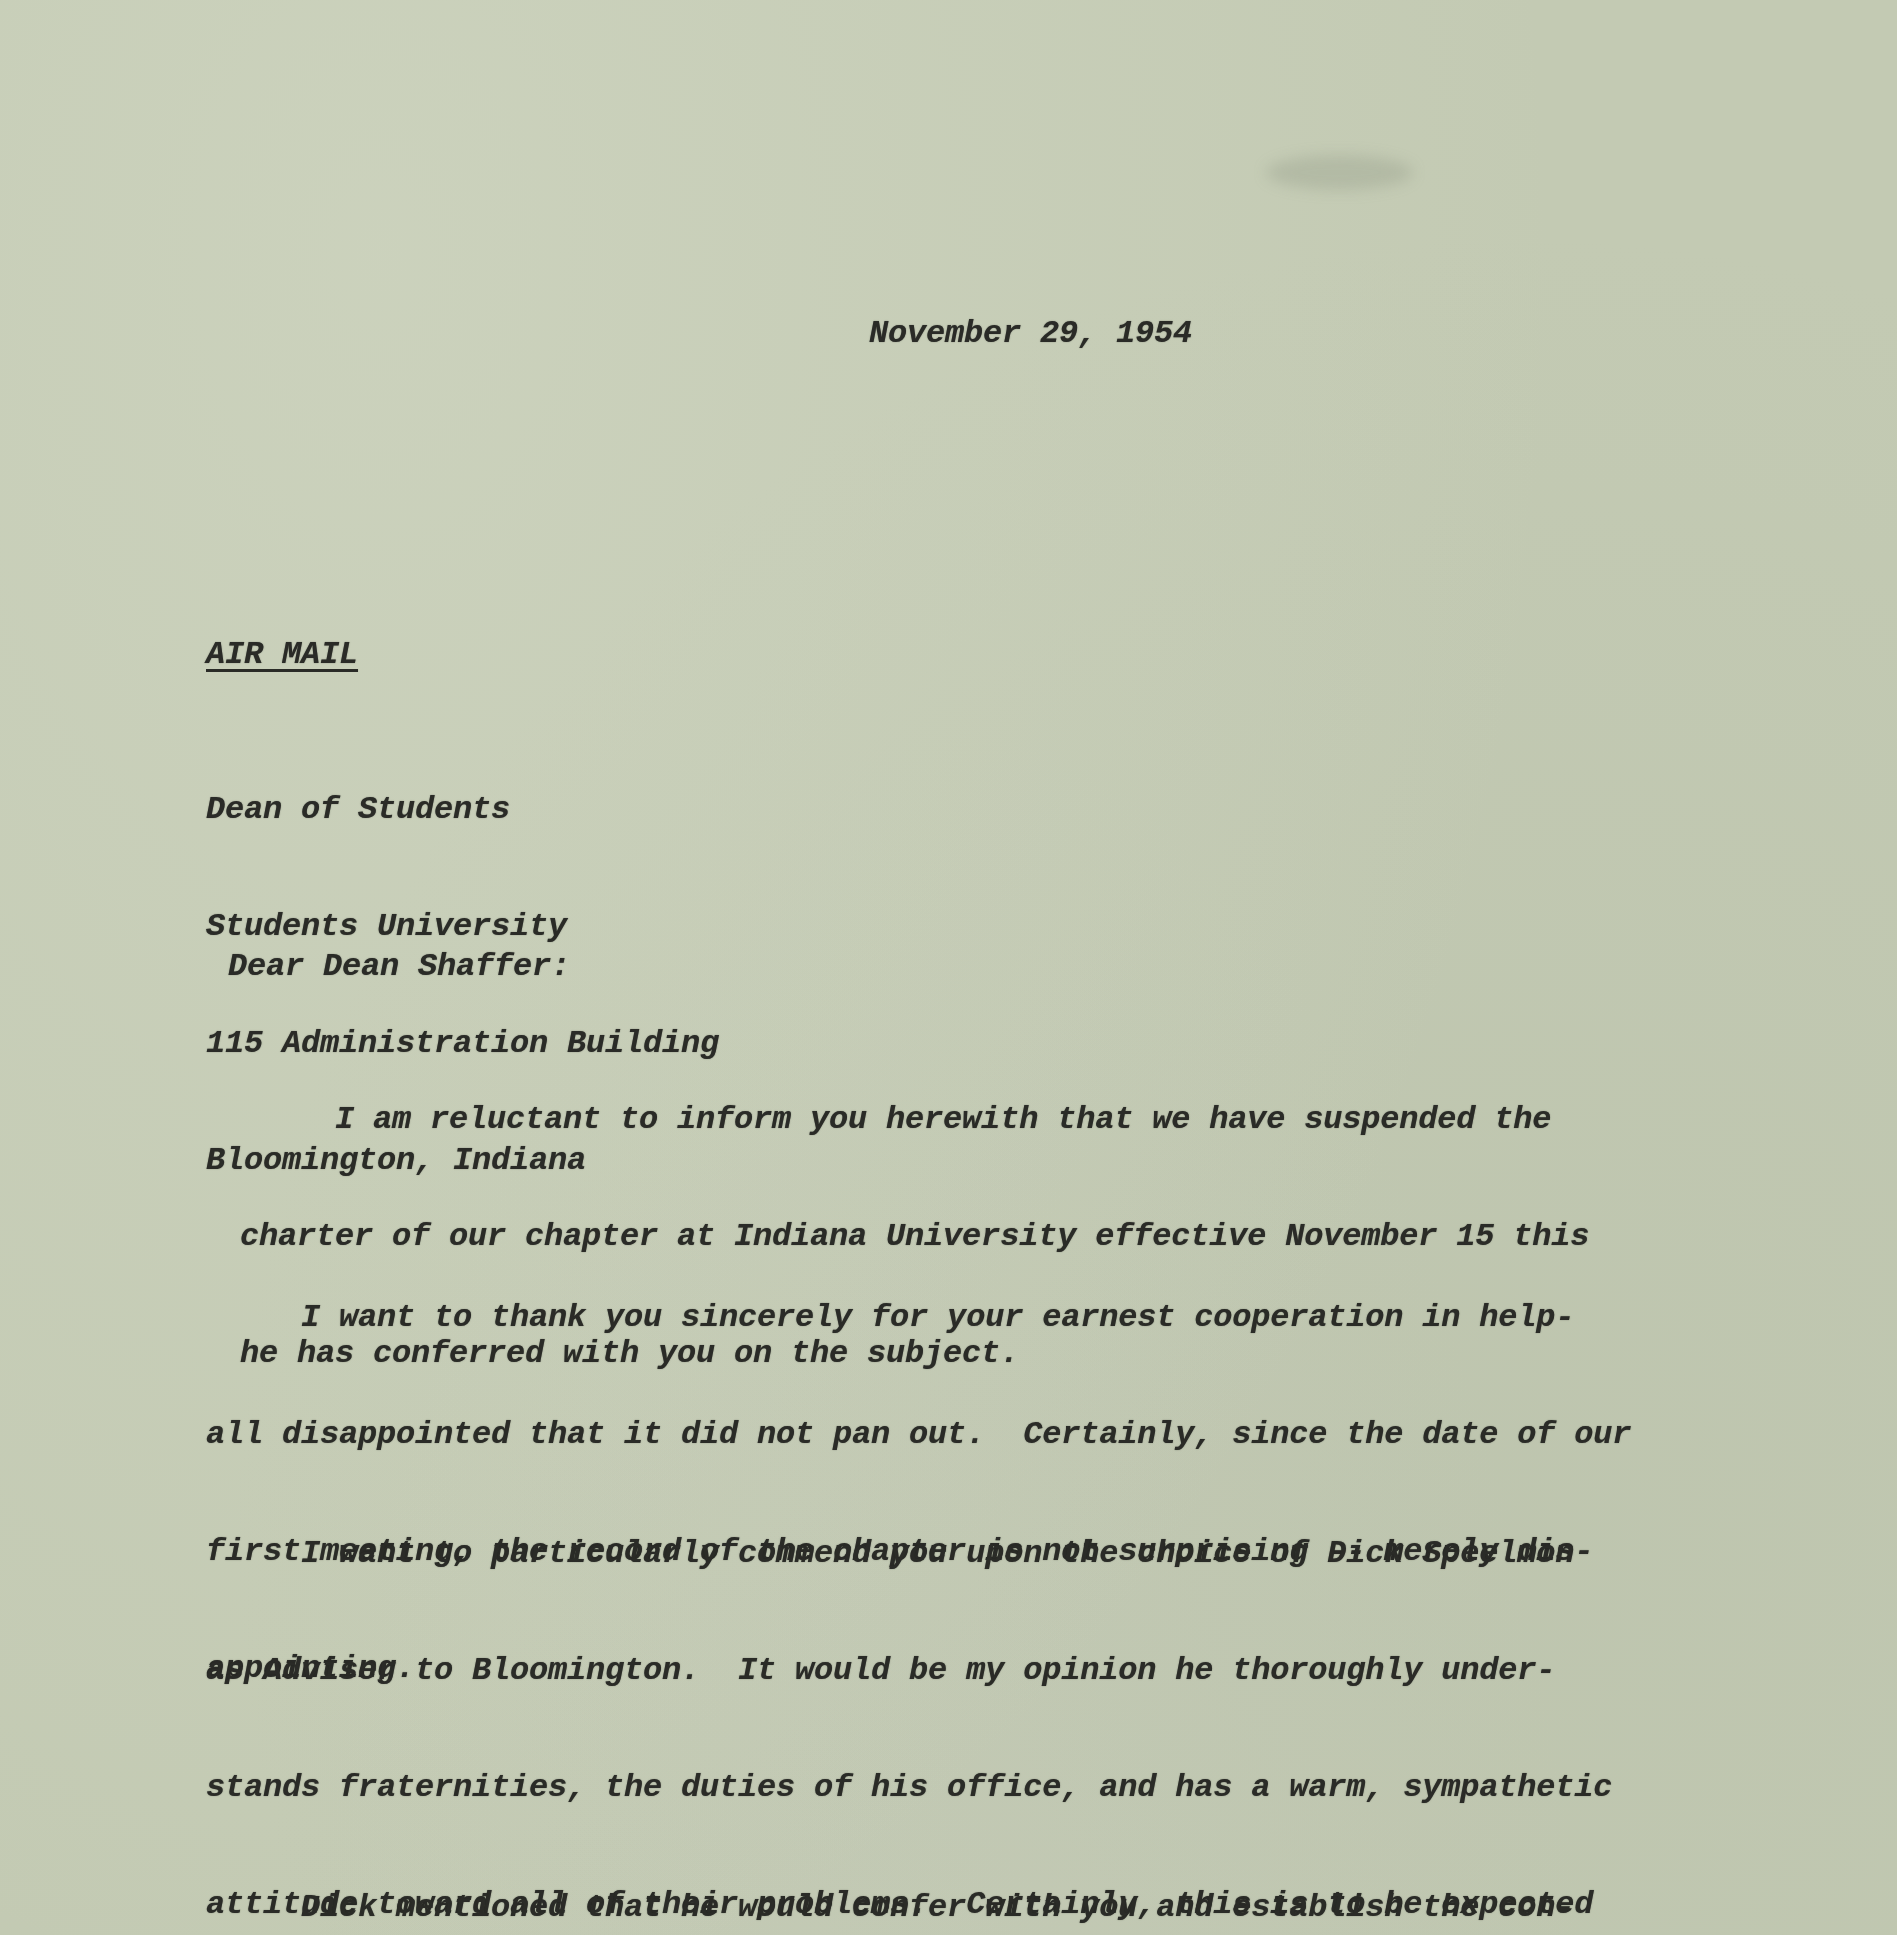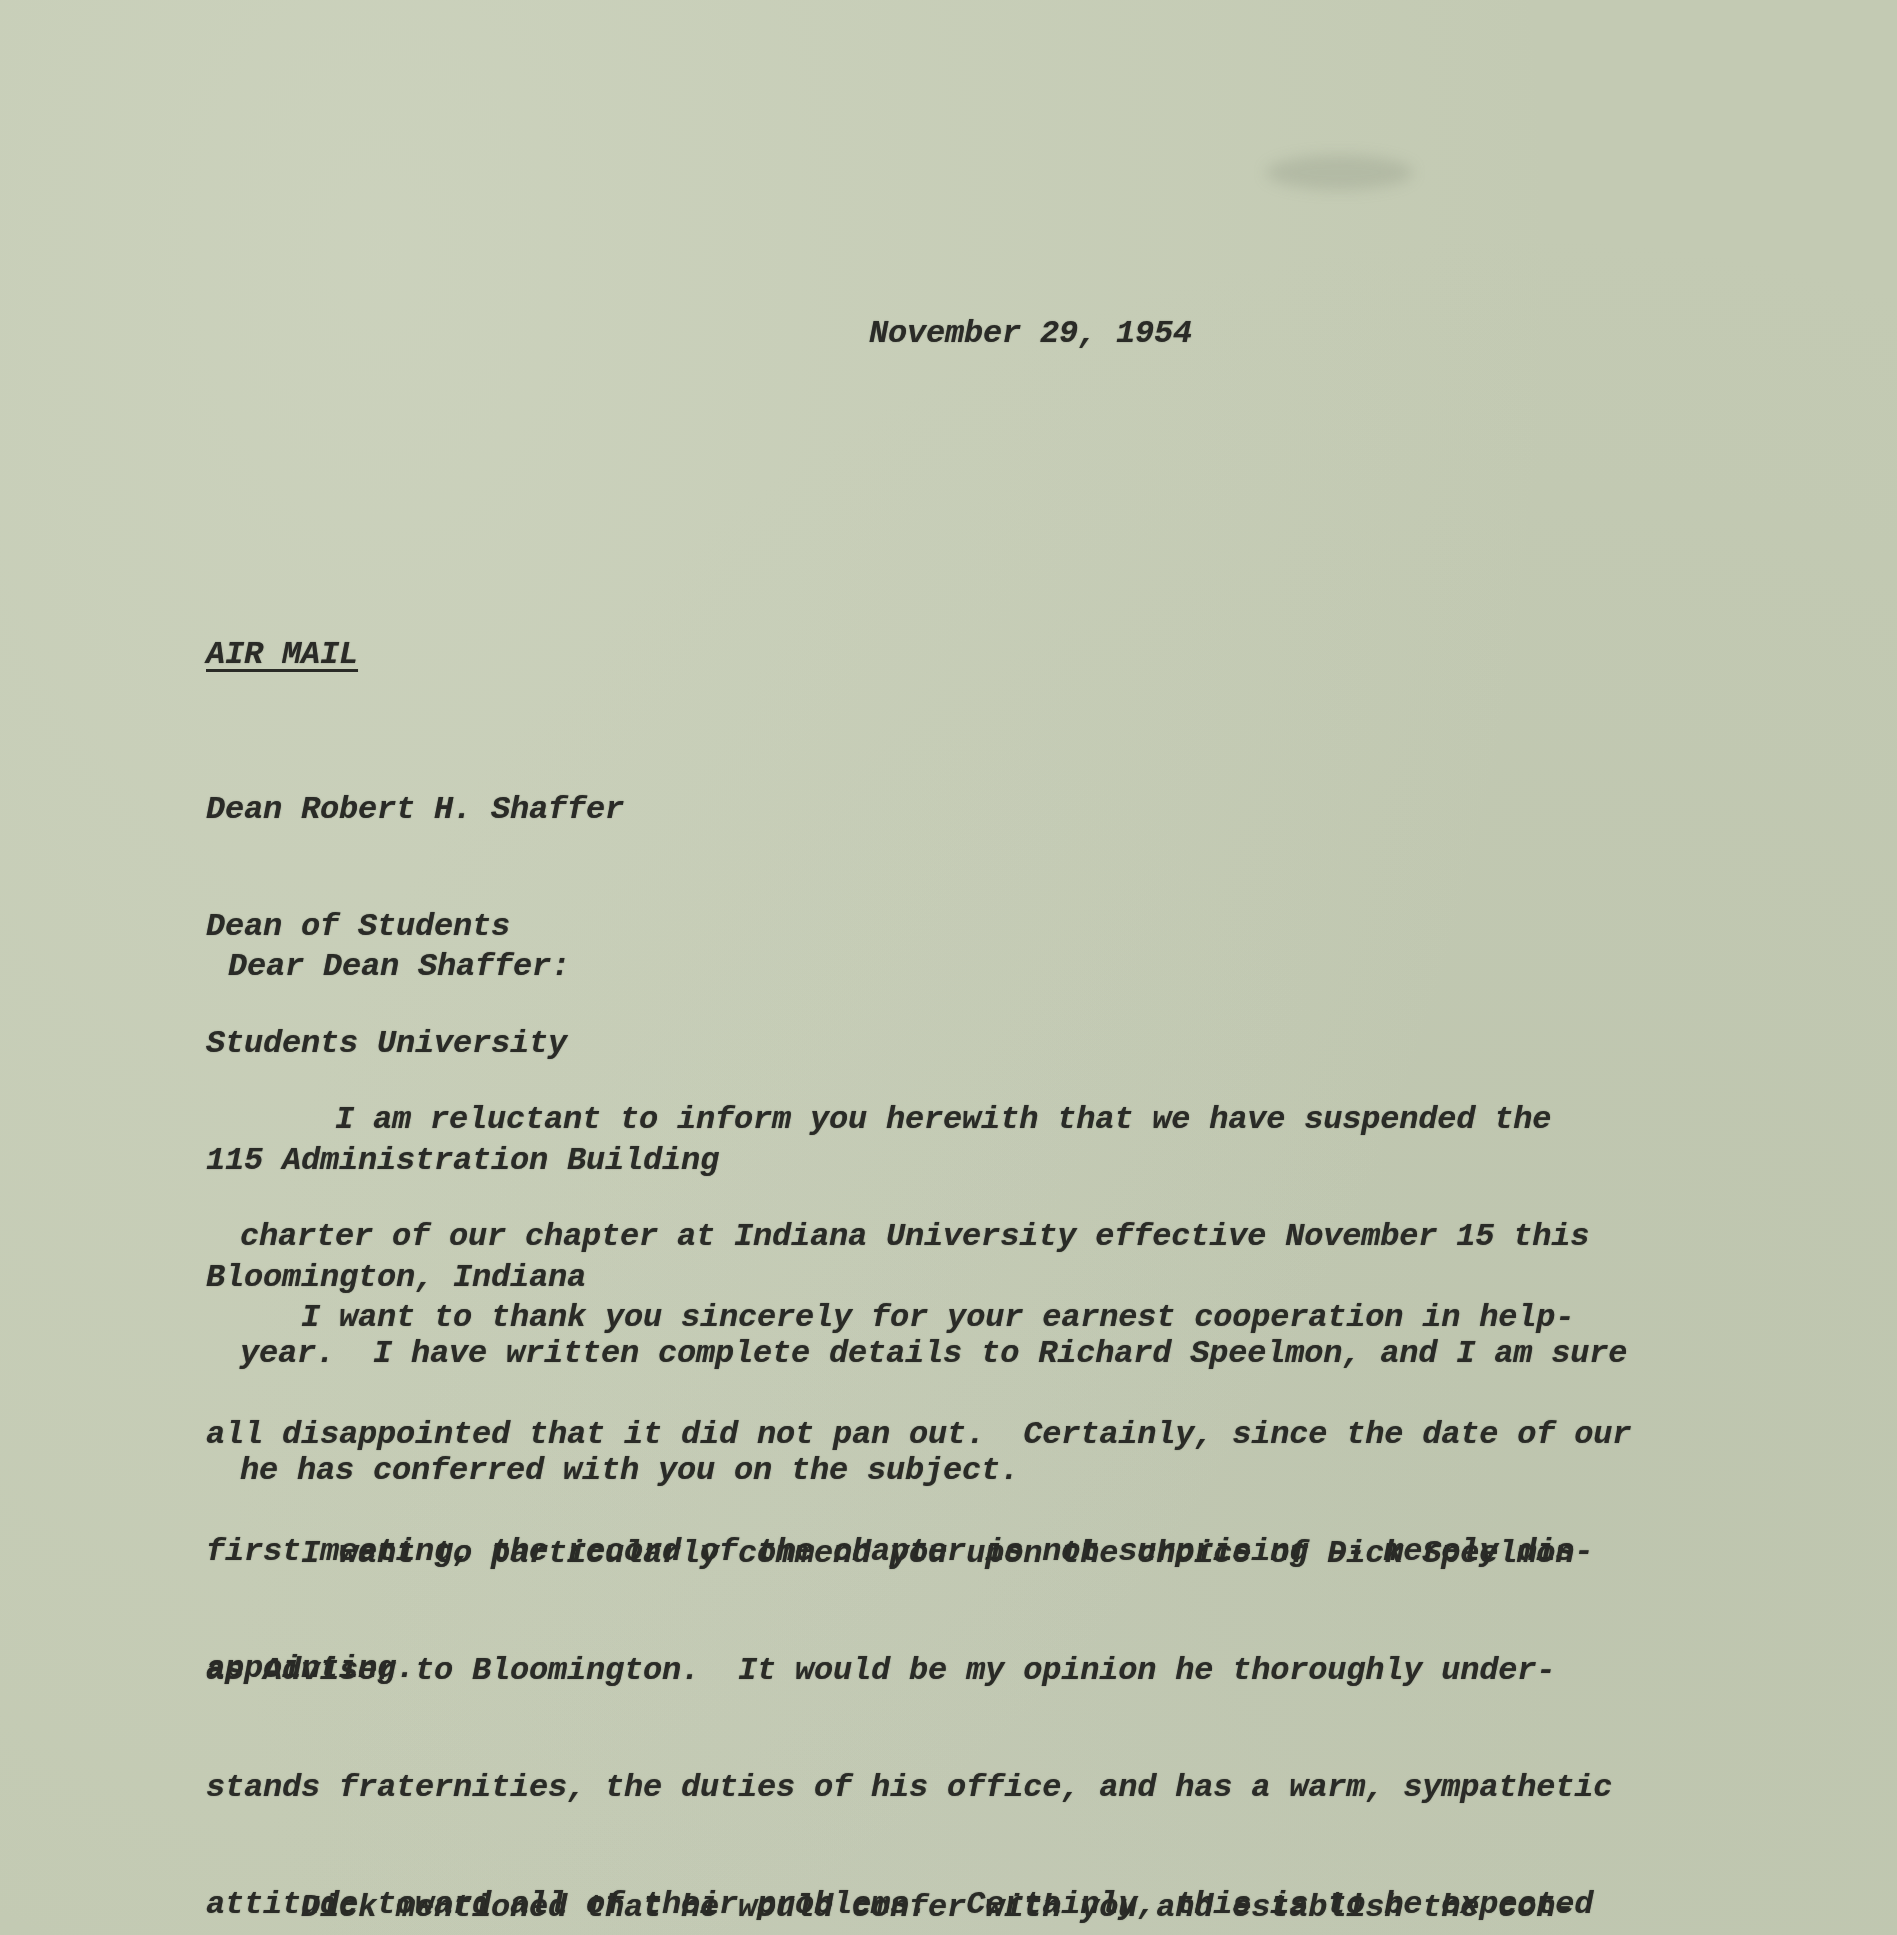--- a/index.html
+++ b/index.html
@@ -65,33 +65,31 @@
 <body>
 
 <div class="page">
   <div class="smudge"></div>
 
   <div class="typed date">November 29, 1954</div>
 
   <div class="typed airmail">AIR MAIL</div>
 
   <div class="typed address">
-    <div>Dean Robert H. Shaffer</div>
     <div>Dean of Students</div>
     <div>Students University</div>
     <div>115 Administration Building</div>
     <div>Bloomington, Indiana</div>
   </div>
 
   <div class="typed salutation">Dear Dean Shaffer:</div>
 
   <div class="typed para p1">
     <div>     I am reluctant to inform you herewith that we have suspended the</div>
     <div>charter of our chapter at Indiana University effective November 15 this</div>
-    <div>year.  I have written complete details to Richard Speelmon, and I am sure</div>
     <div>he has conferred with you on the subject.</div>
   </div>
 
   <div class="typed para p2">
     <div>     I want to thank you sincerely for your earnest cooperation in help-</div>
     <div>all disappointed that it did not pan out.  Certainly, since the date of our</div>
     <div>first meeting, the record of the chapter is not surprising -- merely dis-</div>
     <div>appointing.</div>
   </div>
 

